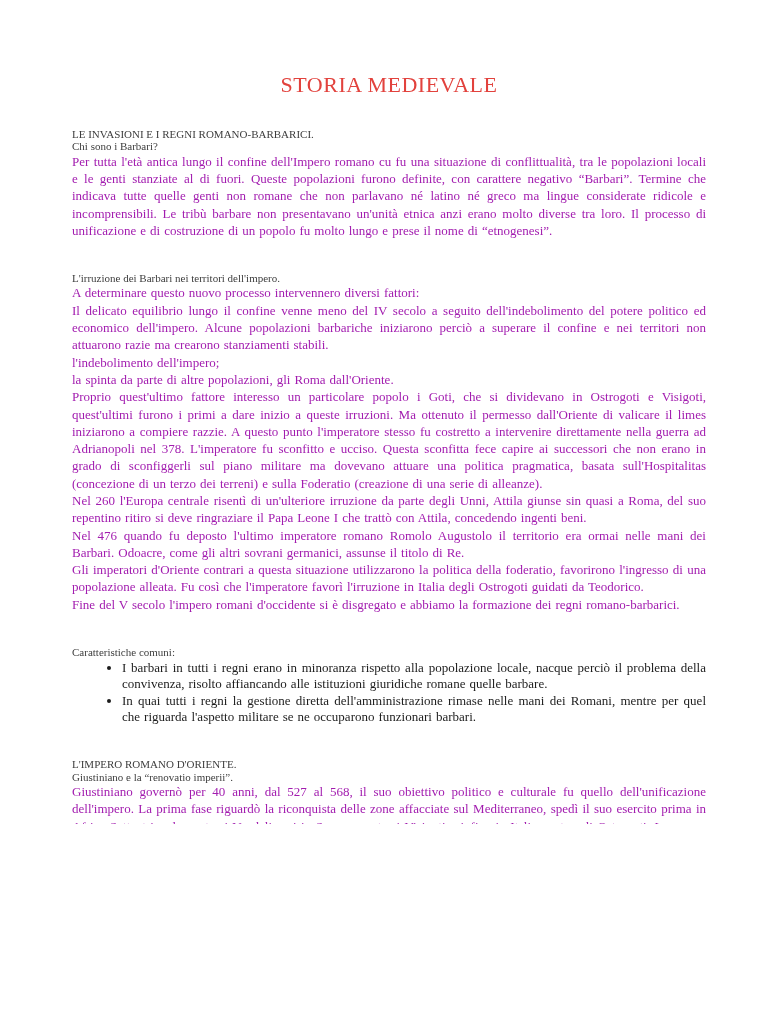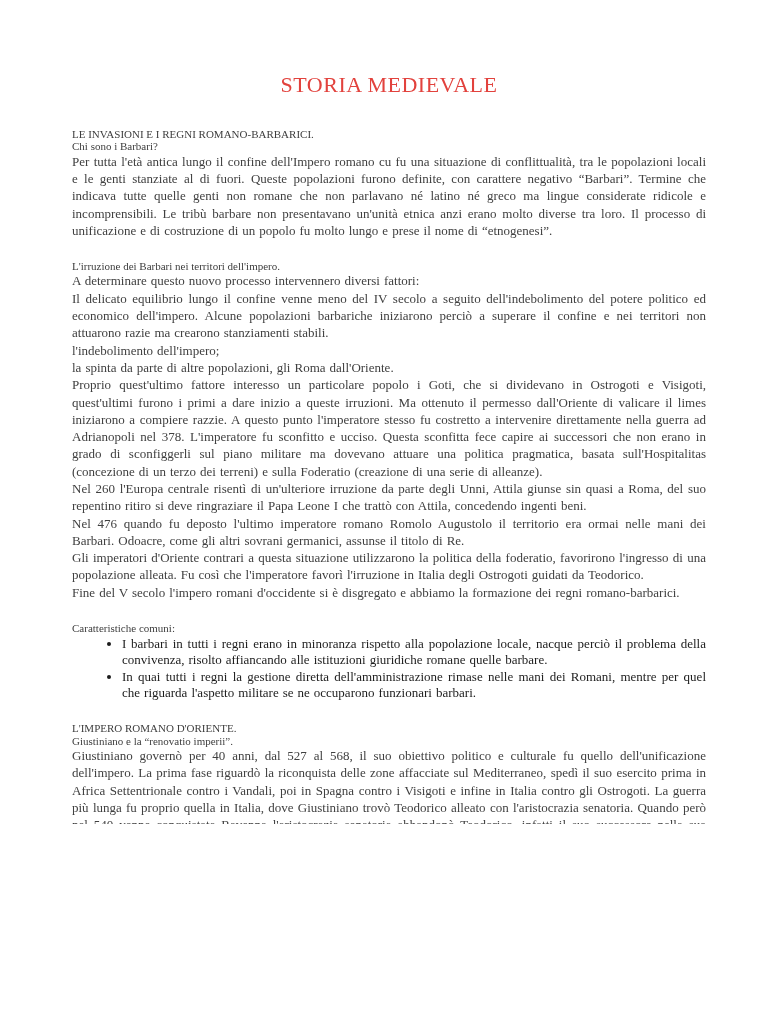--- a/index.html
+++ b/index.html
@@ -25,25 +25,25 @@
     margin: 0 0 30px 0;
   }
   .h-caps, .h-sub {
     font-size: 11px;
     font-weight: normal;
     color: #3d3d3d;
     margin: 0;
     line-height: 1.12;
   }
   .section { margin: 0; }
-  .sec-gap { margin-top: 21px; }
+  .sec-gap { margin-top: 33px; }
   p.body {
     font-size: 13px;
     line-height: 17.3px;
-    color: #404040;
+    color: #a21caf;
     text-align: justify;
     word-spacing: 0.06em;
     margin: 0;
   }
   ul.bullets {
     margin: 2px 0 0 0;
     padding-left: 50px;
     list-style: disc outside;
   }
   ul.bullets li {

